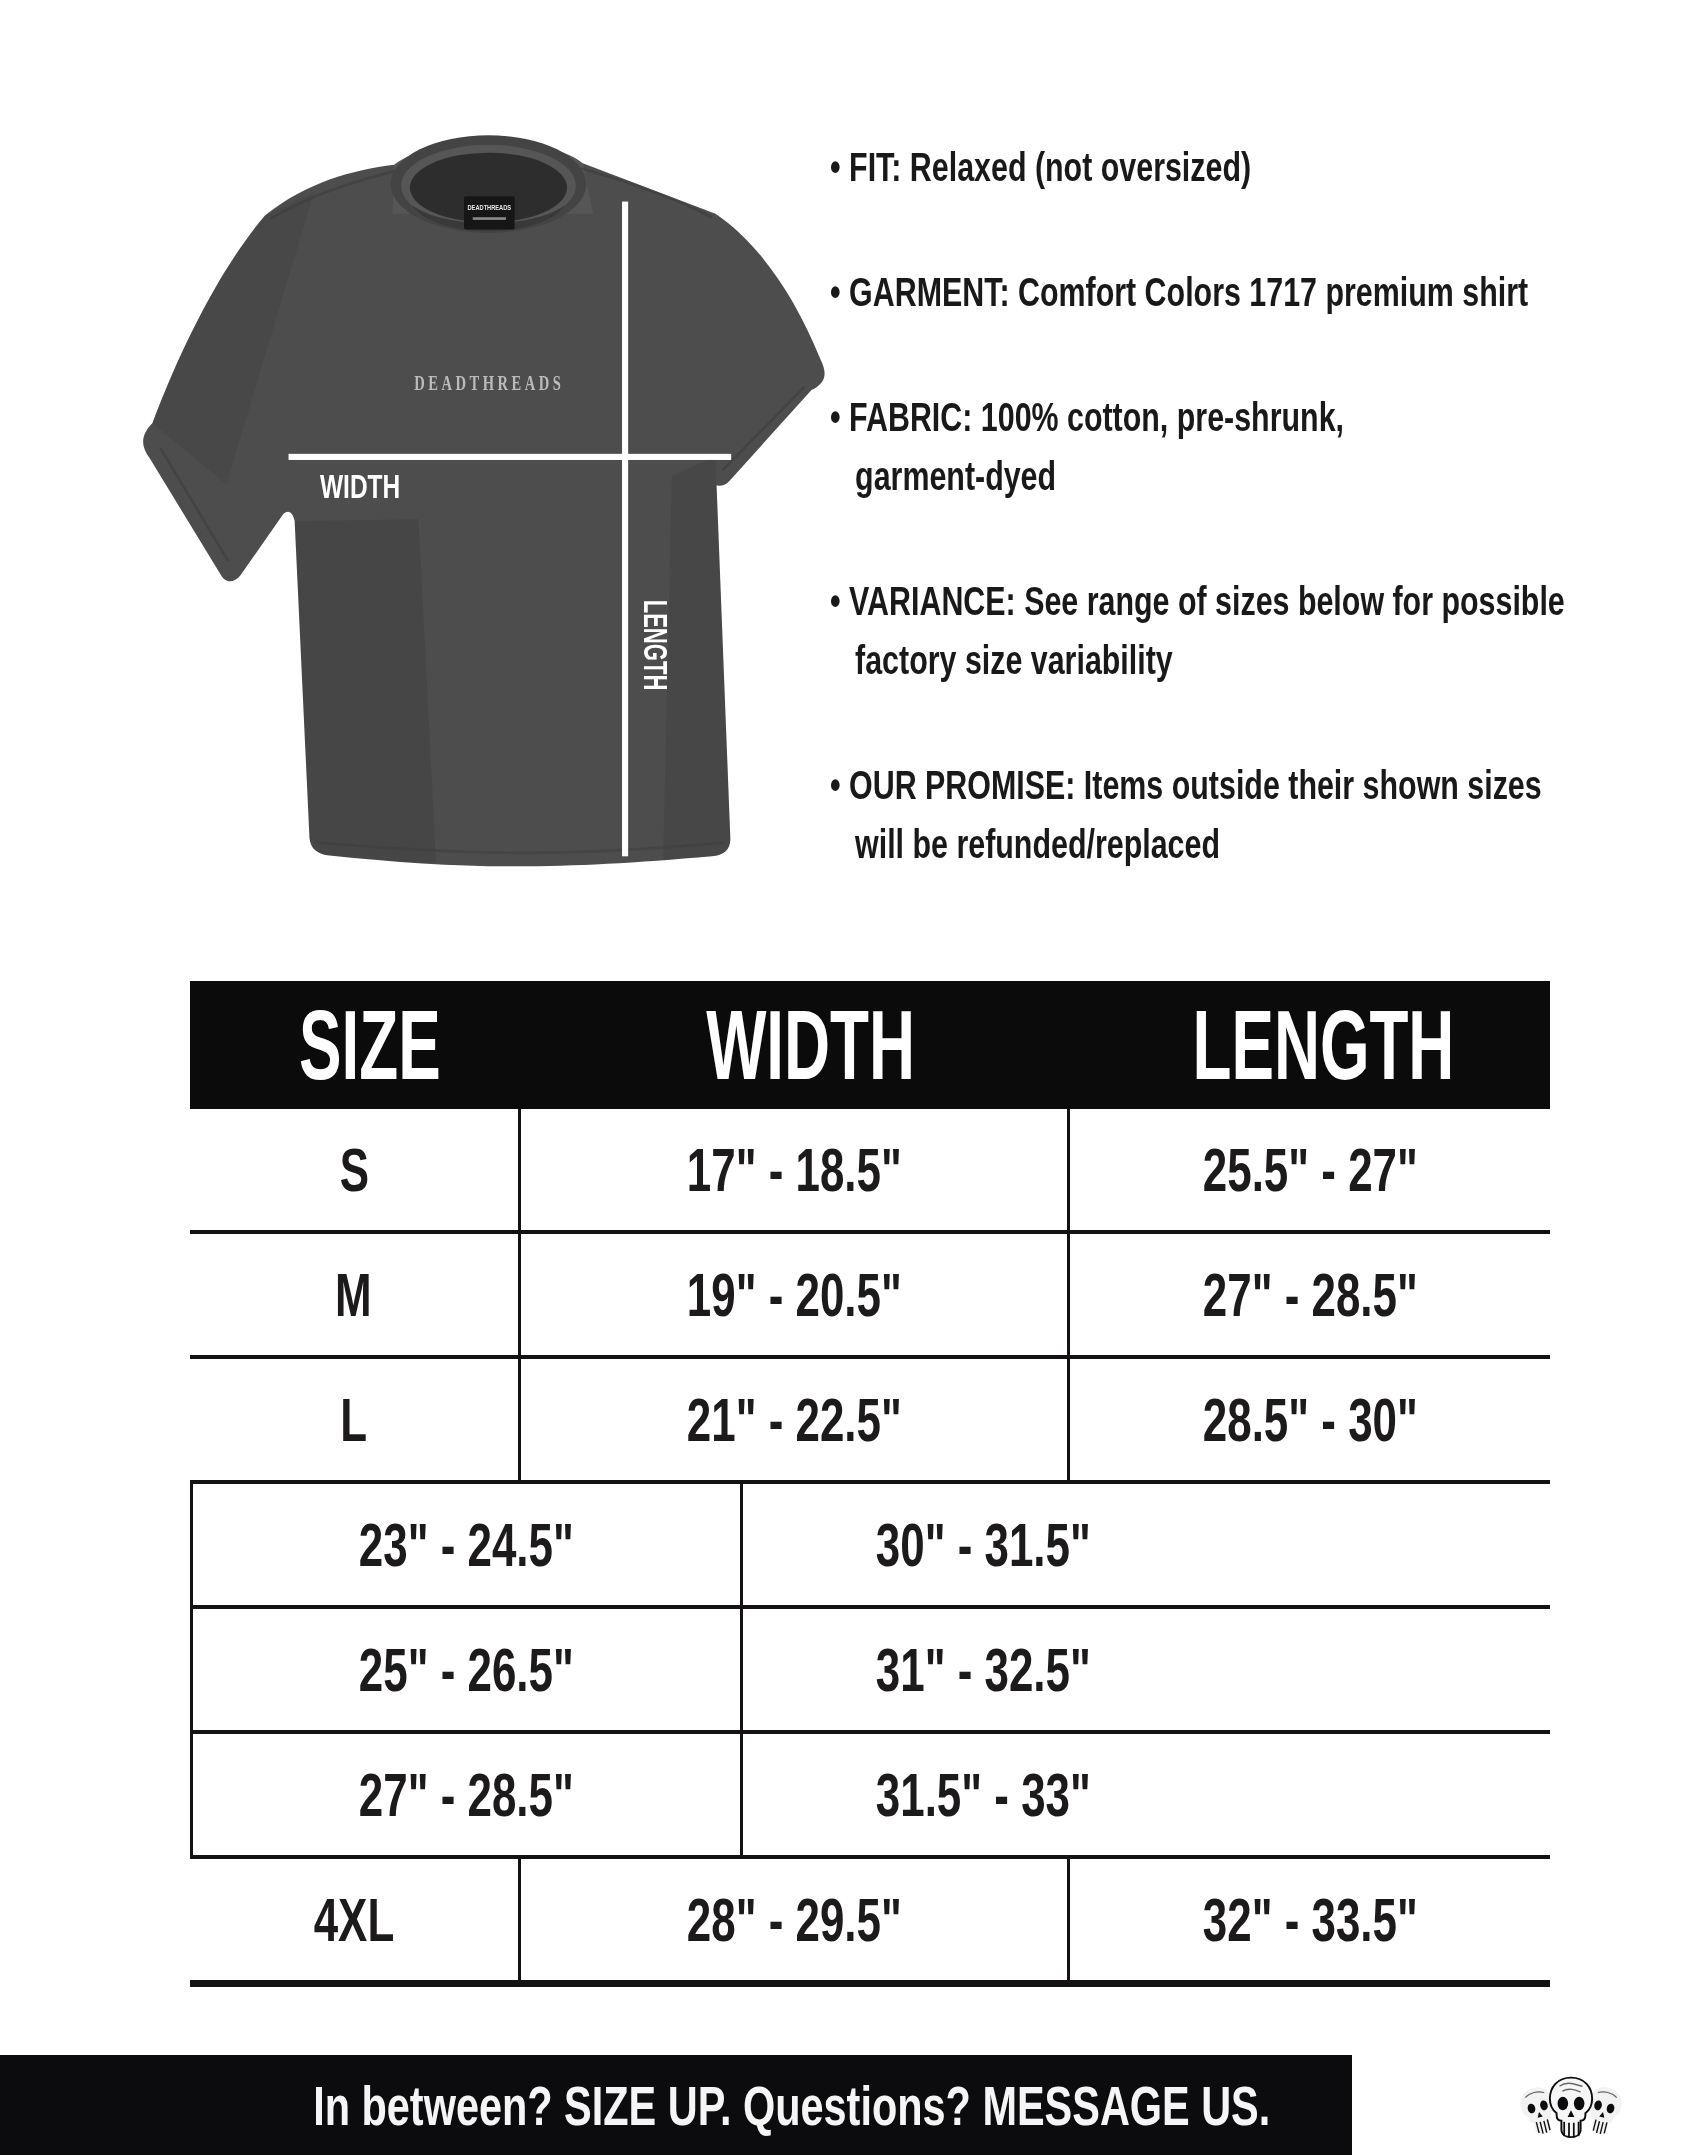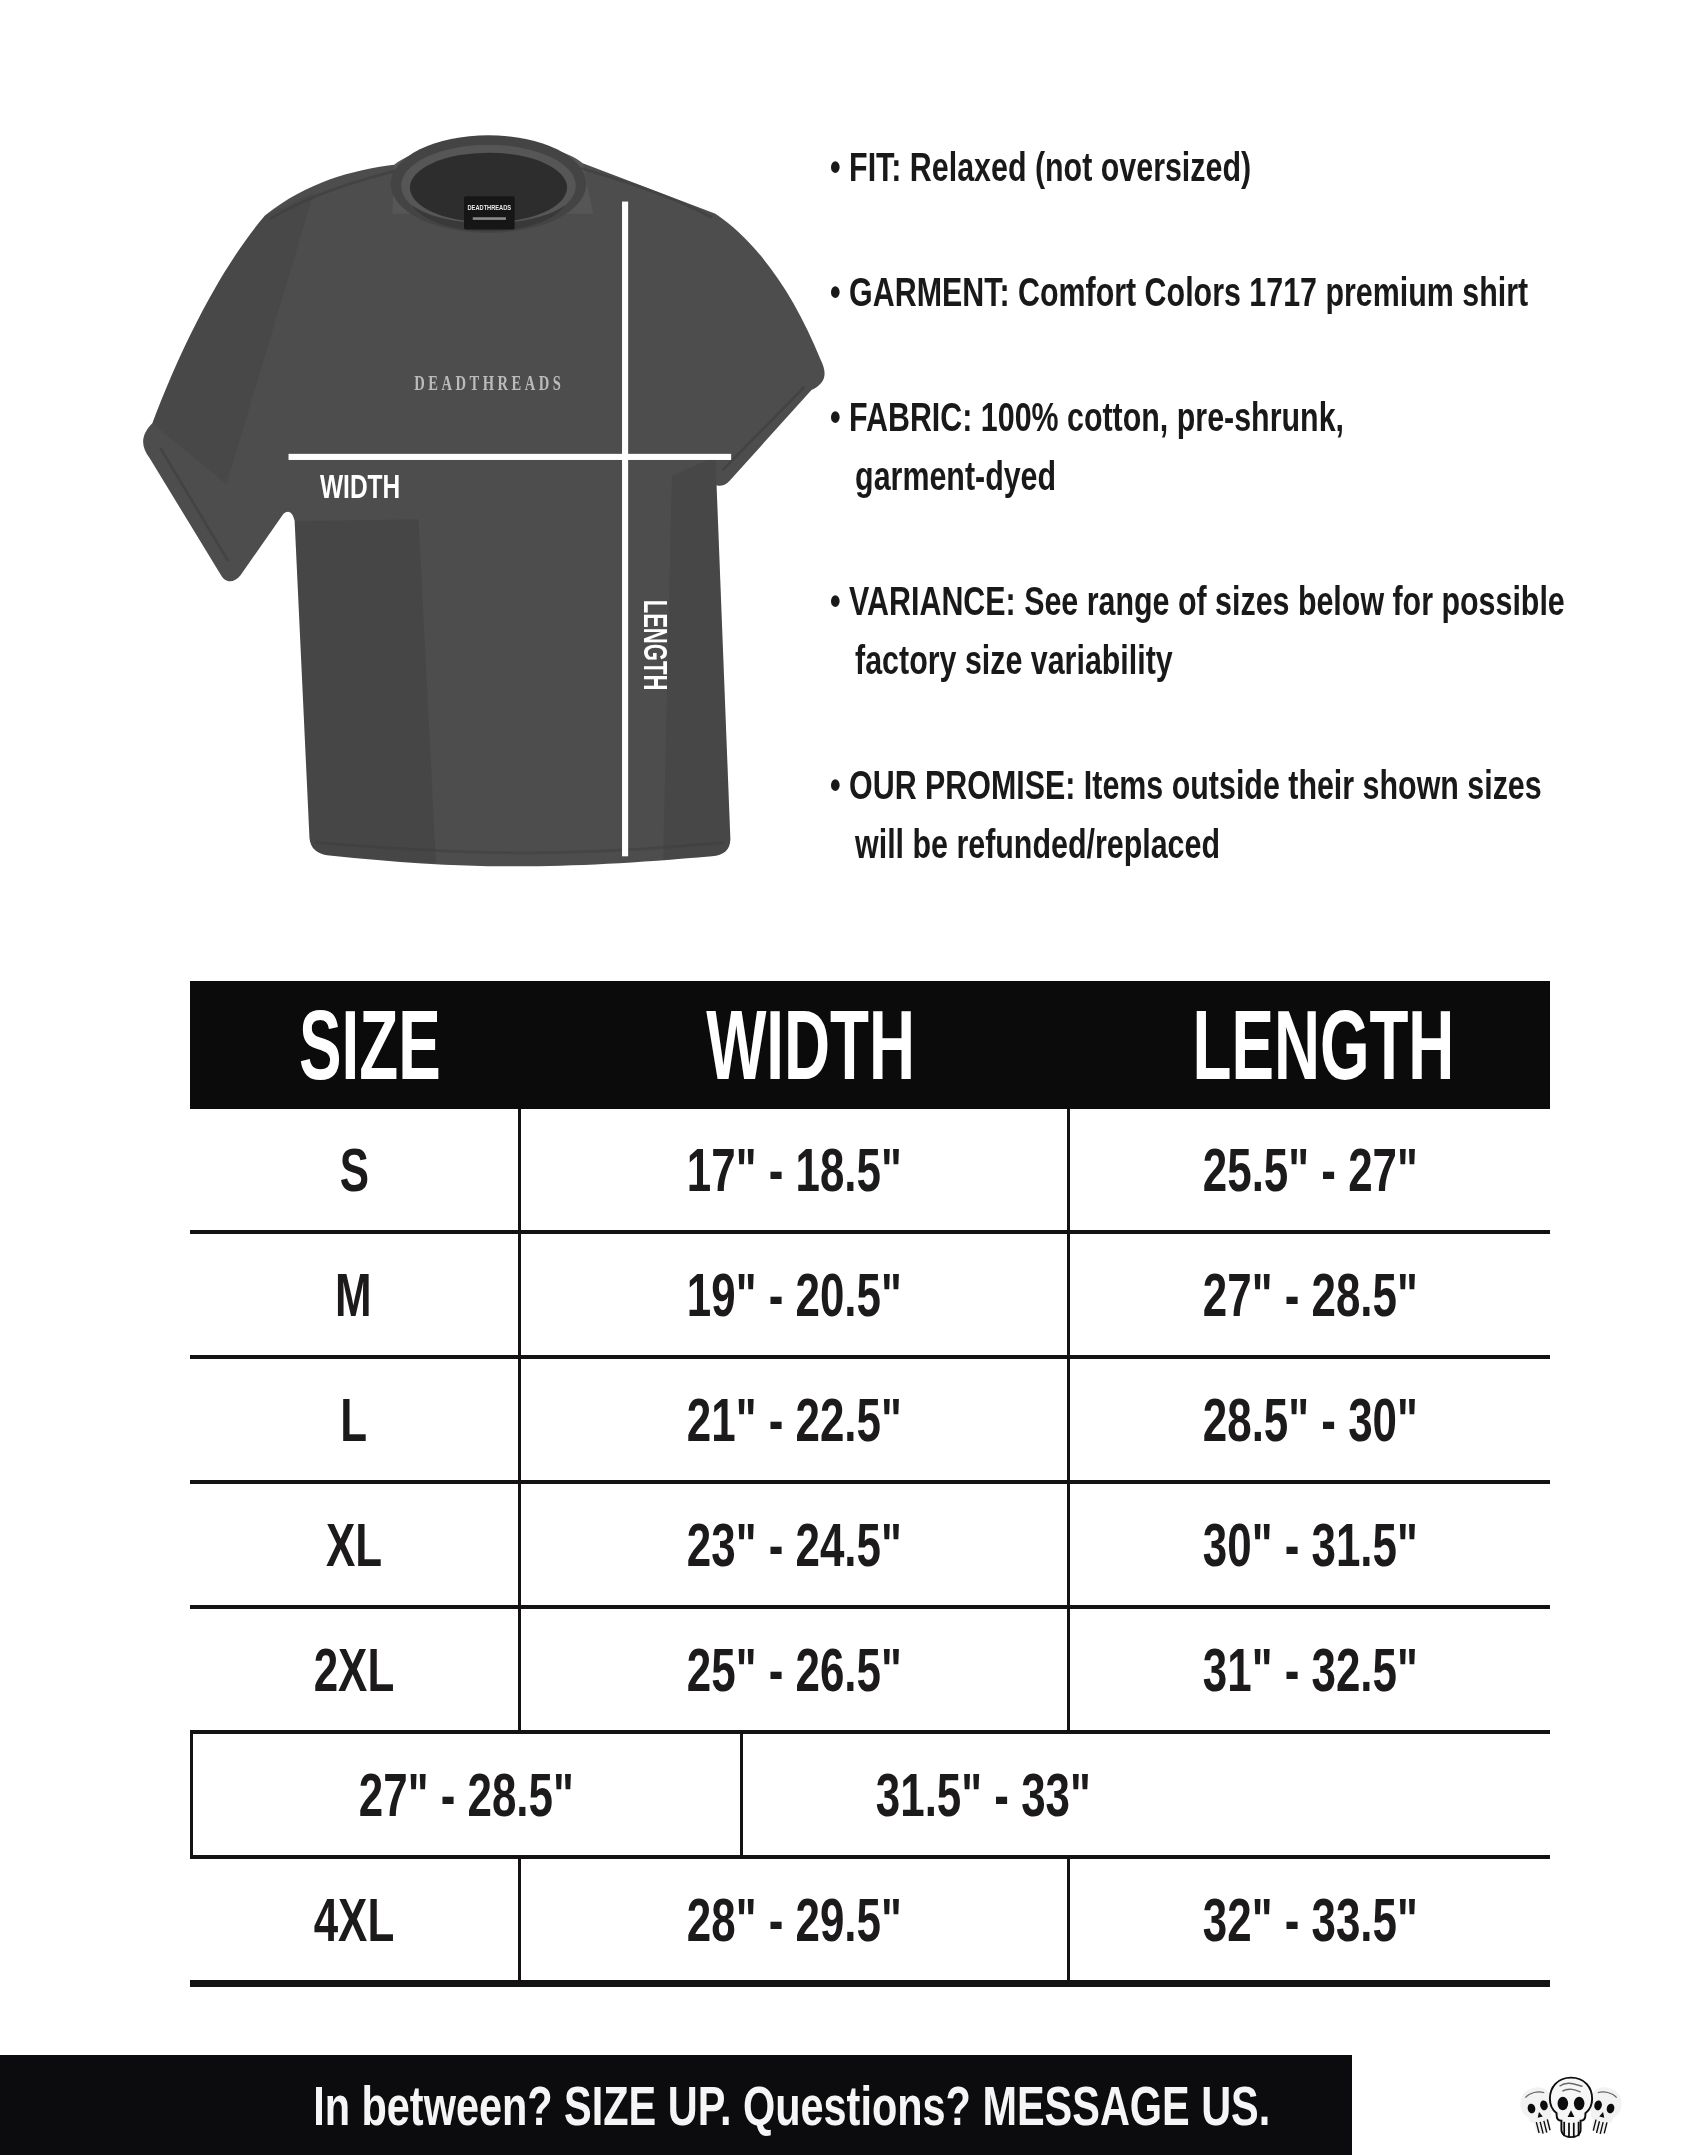--- a/index.html
+++ b/index.html
@@ -240,34 +240,28 @@
           <span>L</span>
         </div>
       <div class="td col-width">
           <span>21" - 22.5"</span>
         </div>
       <div class="td col-length">
           <span>28.5" - 30"</span>
         </div>
     </div>
     <div class="row">
-      <div class="td col-size">
-          <span>XL</span>
-        </div>
       <div class="td col-width">
           <span>23" - 24.5"</span>
         </div>
       <div class="td col-length">
           <span>30" - 31.5"</span>
         </div>
     </div>
     <div class="row">
-      <div class="td col-size">
-          <span>2XL</span>
-        </div>
       <div class="td col-width">
           <span>25" - 26.5"</span>
         </div>
       <div class="td col-length">
           <span>31" - 32.5"</span>
         </div>
     </div>
     <div class="row">
       <div class="td col-width">
           <span>27" - 28.5"</span>

